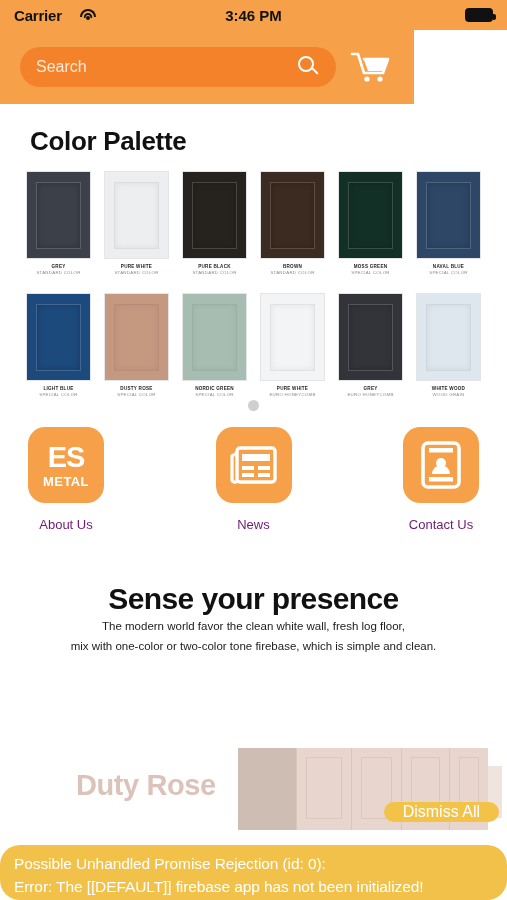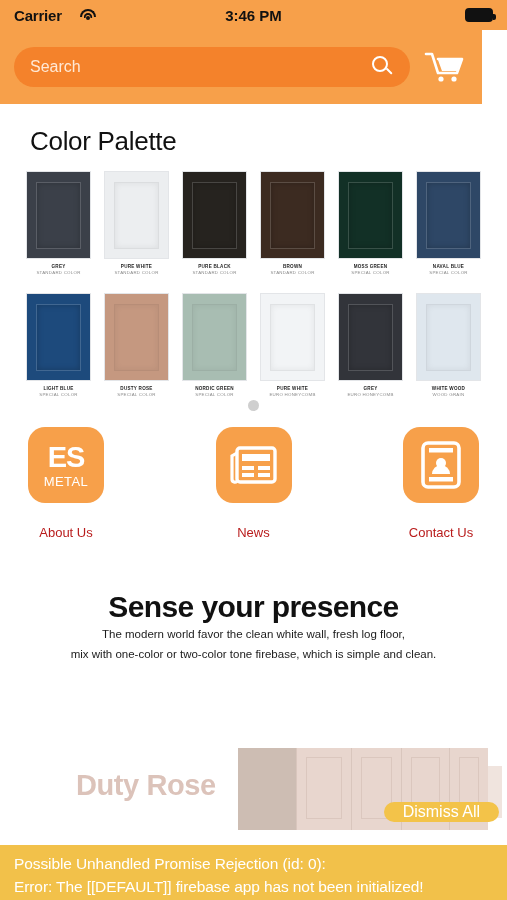--- a/index.html
+++ b/index.html
@@ -32,22 +32,22 @@
     font-size:15px; font-weight:bold; color:#111; pointer-events:none;
   }
   .status-right { margin-left:auto; display:flex; align-items:center; }
   .battery { width:28px; height:14px; border:2px solid #111; border-radius:4px;
              position:relative; background:#111; }
   .battery:after { content:""; position:absolute; right:-5px; top:4px;
                    width:3px; height:6px; background:#111; border-radius:0 2px 2px 0;}
 
   
   .header {
-    position:absolute; top:30px; left:0; width:482px; height:74px;
-    background:#f7a04a; display:flex; align-items:center; padding:0 14px;
+    position:absolute; top:30px; left:0; width:414px; height:74px;
+    background:#f7a04a; display:flex; align-items:center; padding:0 20px;
   }
   .searchbar {
     flex:1; height:40px; background:#f4822b; border-radius:20px;
     display:flex; align-items:center; padding:0 16px; gap:8px;
   }
   .search-input {
     flex:1; background:transparent; border:none; outline:none;
     font-family:"Liberation Sans", sans-serif; font-size:16px; color:#ffffff;
   }
   .search-input::placeholder { color:#ffe9d6; }
@@ -57,21 +57,21 @@
   .search-icon .stick { position:absolute; left:13px; top:14px; width:8px; height:2.4px;
                         background:#fff; transform:rotate(45deg); border-radius:2px;}
   .cart { width:48px; height:44px; margin-left:10px; position:relative; flex:none;}
   .cart svg { width:48px; height:44px; display:block; }
 
   
   .content { position:absolute; top:104px; left:0; width:507px; height:796px;
              background:#fff; overflow:hidden; }
 
   .section-title {
-    font-size:26px; font-weight:normal; color:#111; letter-spacing:-.3px;
+    font-size:26px; font-weight:bold; color:#111; letter-spacing:-.3px;
     margin:22px 0 0 30px;
   }
 
   .palette-row { display:flex; justify-content:space-between; padding:0 26px; margin-top:14px;}
   .swatch { width:65px; }
   .swatch .door {
     width:65px; height:88px; border:1px solid #e3e5e8; position:relative; overflow:hidden;
   }
   .swatch .door:before {
     content:""; position:absolute; left:9px; top:10px; right:9px; bottom:9px;
@@ -93,25 +93,25 @@
   .pager { display:flex; justify-content:center; margin-top:3px; }
   .dot { width:11px; height:11px; border-radius:50%; background:#cfcfcf; }
 
   
   .links { display:flex; justify-content:space-between; padding:0 26px; margin-top:16px; }
   .link { width:80px; display:flex; flex-direction:column; align-items:center; }
   .tile {
     width:76px; height:76px; border-radius:17px; background:#f7a04a;
     display:flex; align-items:center; justify-content:center;
   }
-  .link .caption { margin-top:22px; font-size:13px; color:#b91c1c;text-align:right; }
+  .link .caption { margin-top:14px; font-size:13px; color:#701a75;text-align:right; }
 
   .es { color:#fff; text-align:center; line-height:1; }
   .es .t { font-size:29px; font-weight:bold; letter-spacing:-1px; }
-  .es .b { font-size:13px; font-weight:normal; letter-spacing:.4px; margin-top:3px;}
+  .es .b { font-size:13px; font-weight:bold; letter-spacing:.4px; margin-top:3px;}
 
   
   .hero-title {
     margin-top:50px; text-align:center; font-size:30px; font-weight:bold;
     color:#111; letter-spacing:-.6px;
   }
   .hero-sub {
     text-align:center; font-size:11.5px; color:#1c1c1c; line-height:1.75;
   }
 
@@ -131,21 +131,21 @@
   .cab.side { background:#f0e4de; }
 
   .dismiss {
     position:absolute; right:8px; top:802px;
     background:#f3c349; color:#fff; border:none; border-radius:19px;
     padding:1px 19px; font-size:16px; font-family:"Liberation Sans", sans-serif;
   }
 
   .errbar {
     position:absolute; left:0; top:845px; width:507px; height:55px;
-    background:#f2c14a; padding:7px 14px 0 14px;
+    background:#f2c14a; padding:7px 14px 0 14px;border-radius:20px;
   }
   .errbar div { color:#fff; font-size:15.5px; line-height:1.5; letter-spacing:-.1px;}
 </style>
 </head>
 <body>
 
 <div id="app">
 
   <div class="statusbar">
     <div class="status-left">

